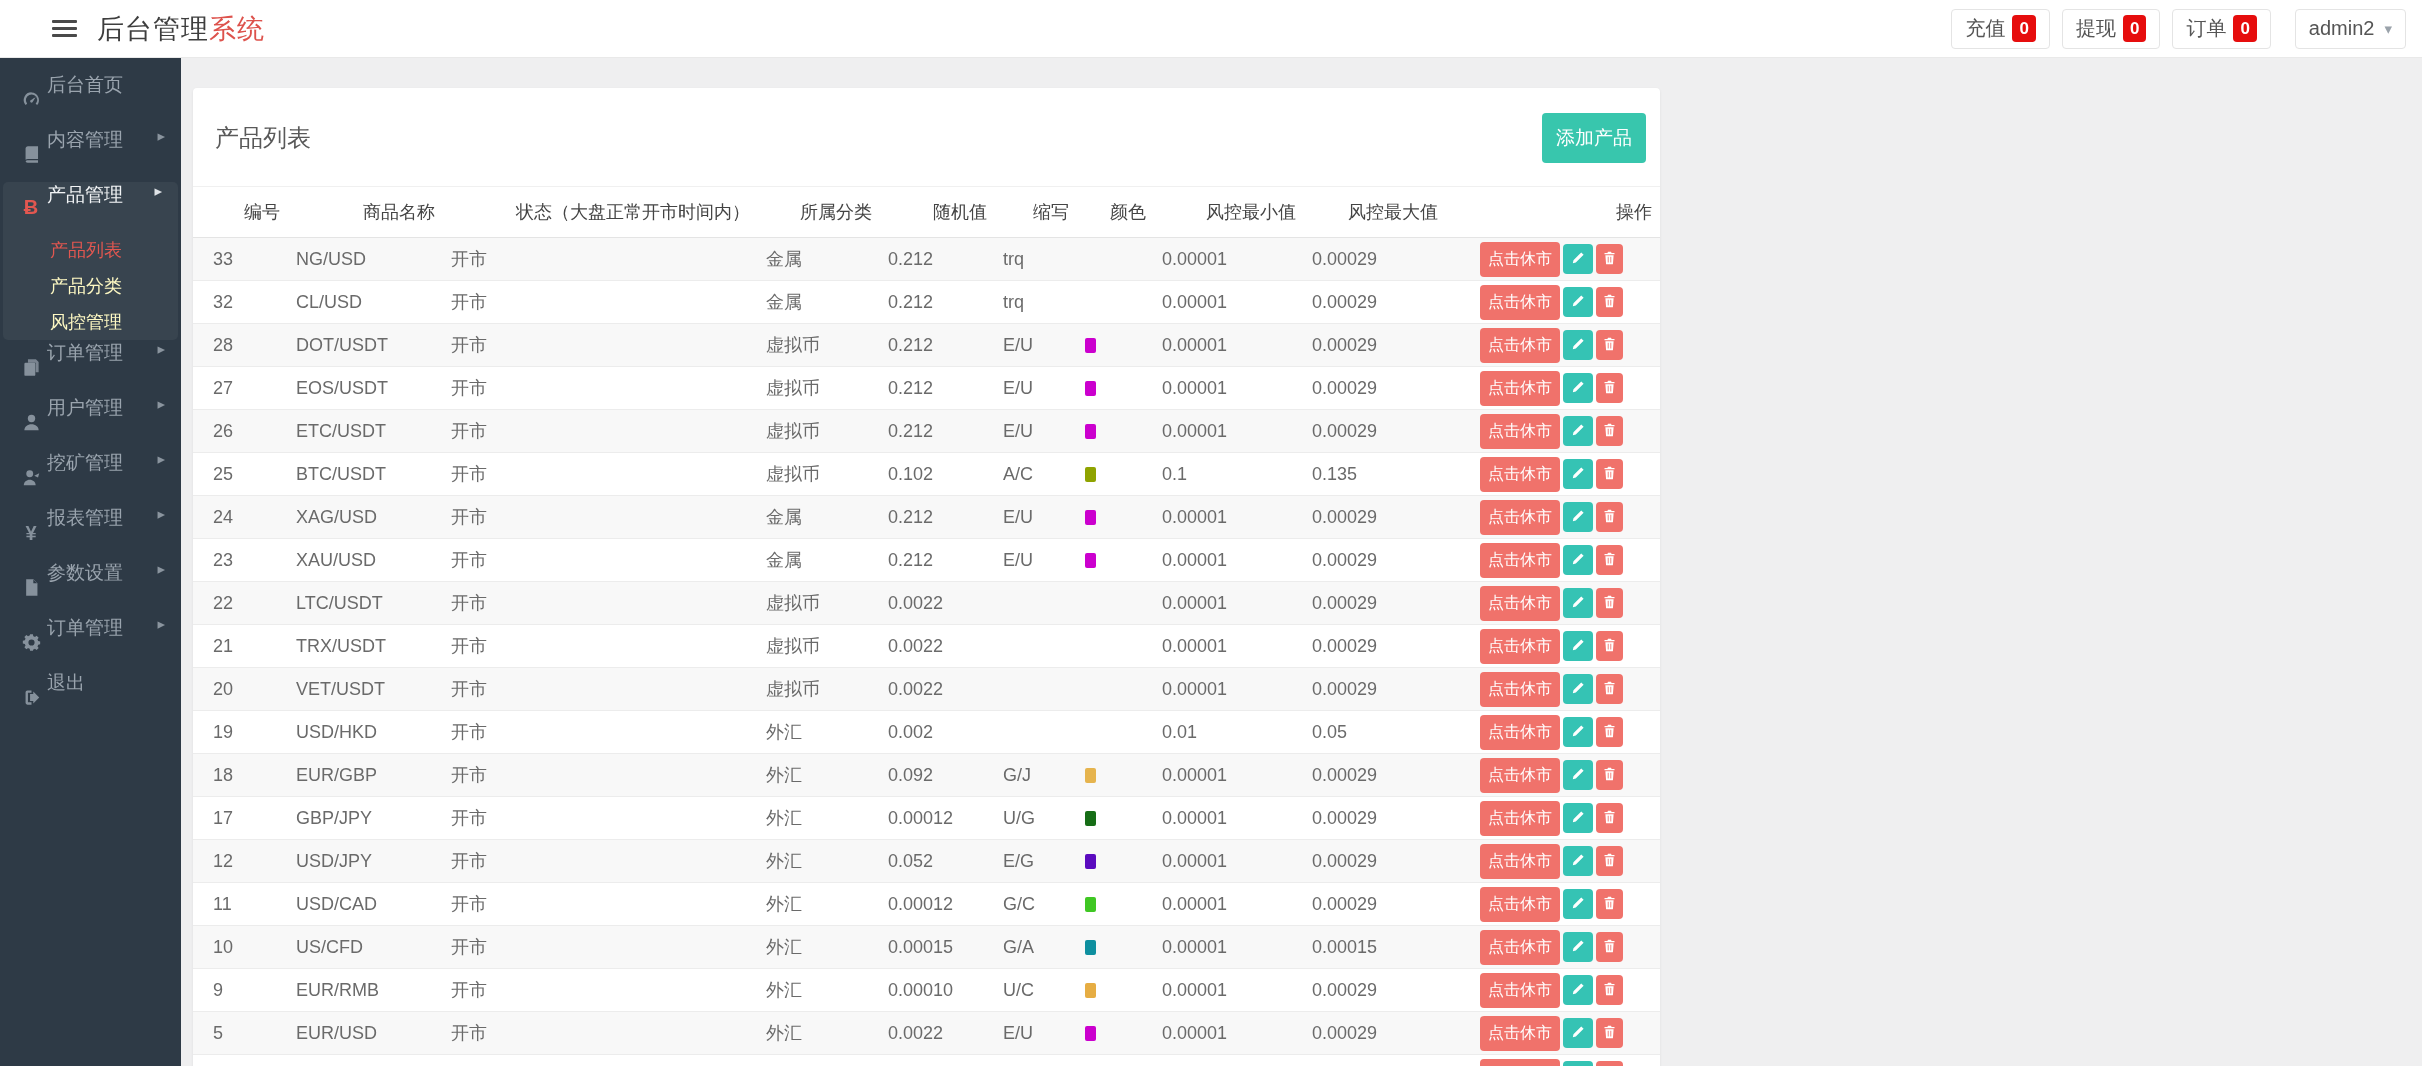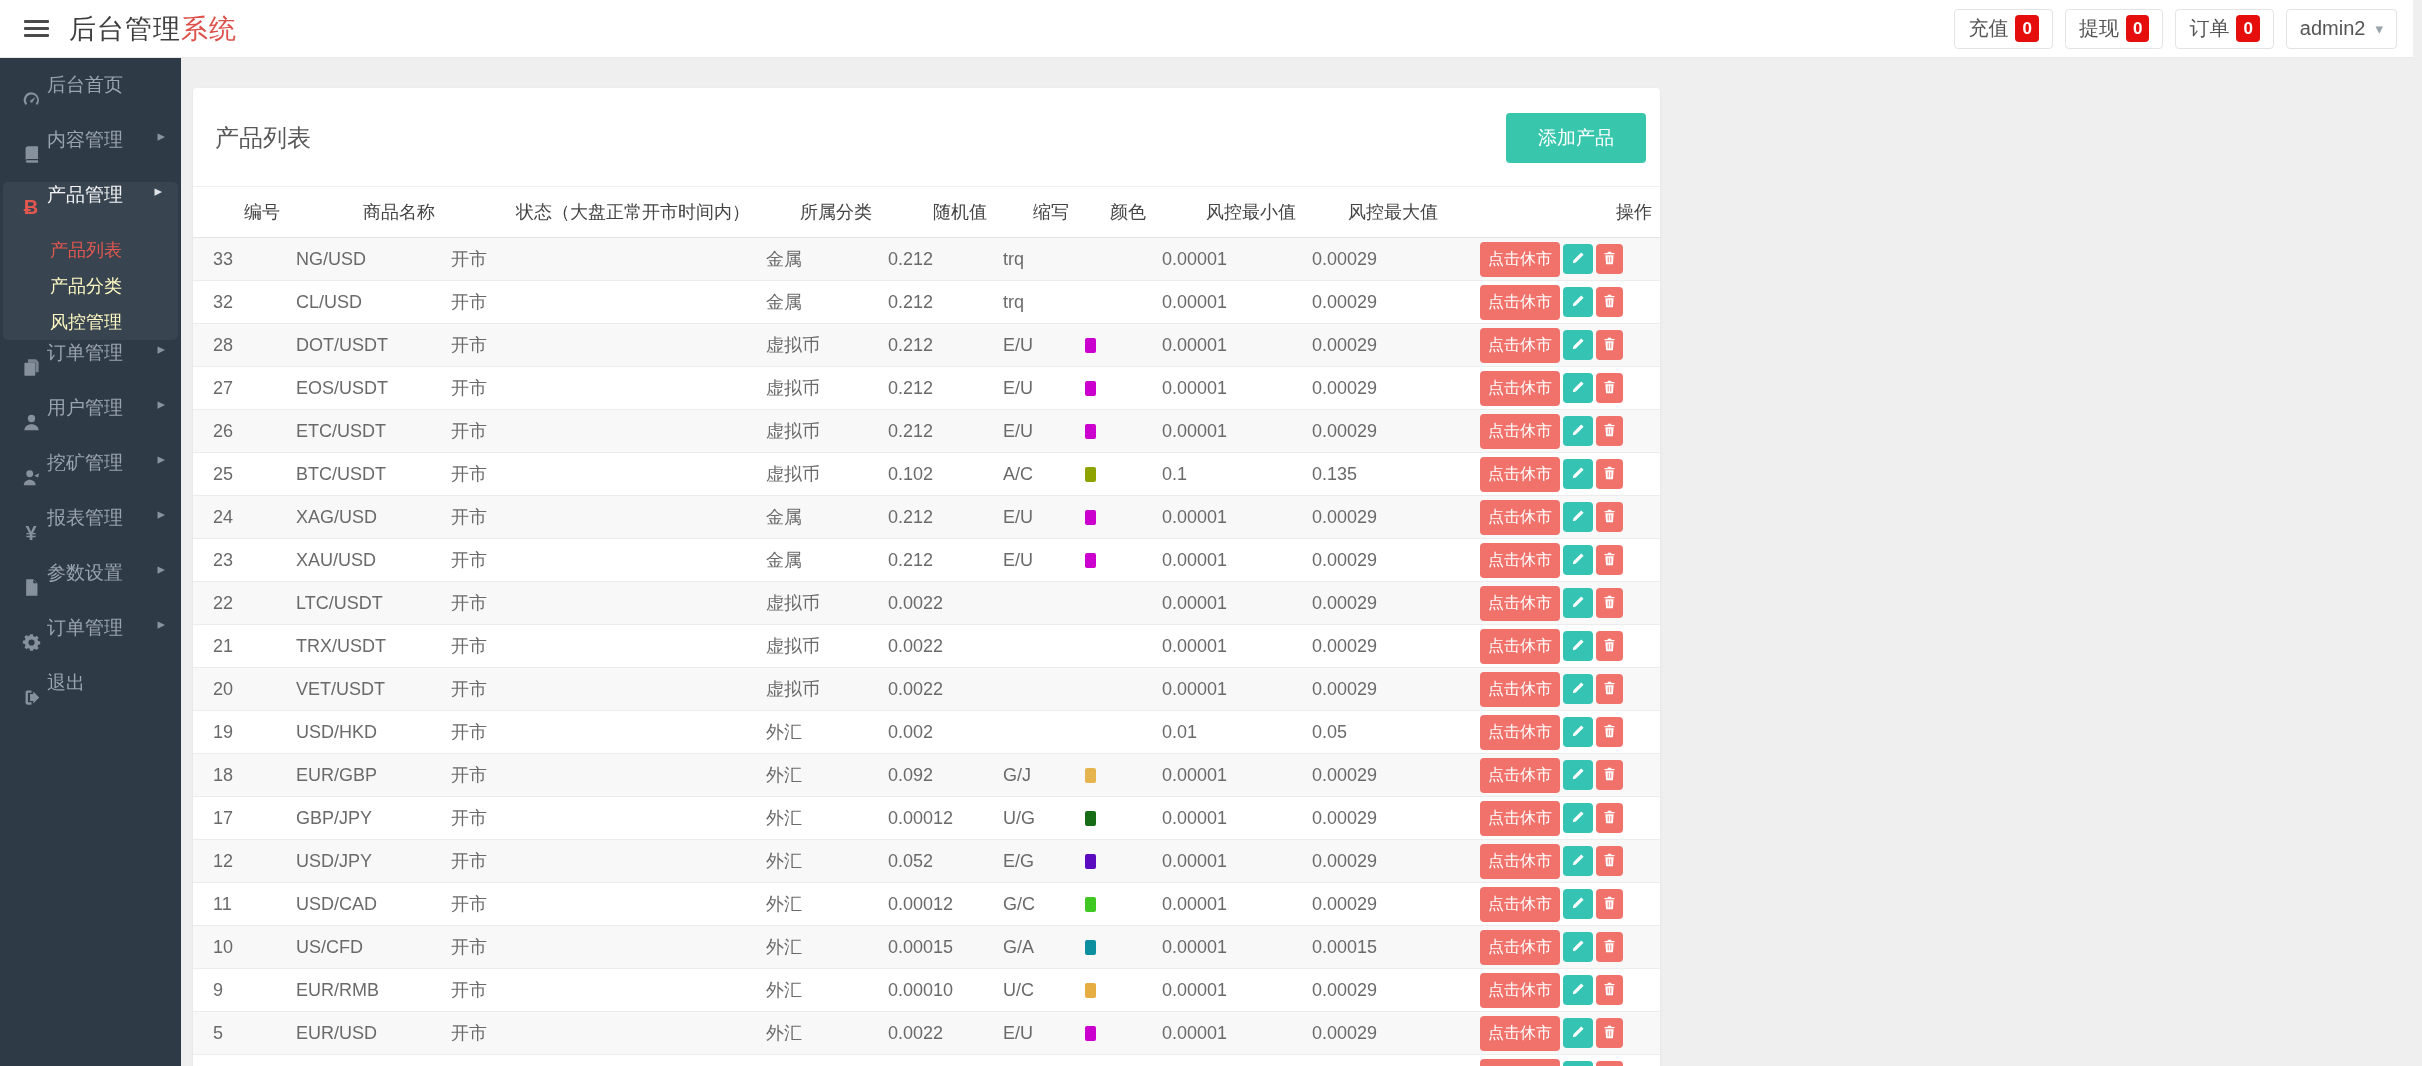--- a/index.html
+++ b/index.html
@@ -6,29 +6,29 @@
   html, body { width: 2422px; height: 1066px; overflow: hidden; }
   body {
     position: relative;
     background: #efeff0;
     font-family: "Liberation Sans", "DejaVu Sans", sans-serif;
     color: #555;
   }
 
   
   .topbar {
-    position: absolute; top: 0; left: 0; right: 9px; height: 58px;
+    position: absolute; top: 0; left: 0; right: 0; height: 58px;
     background: #fff; border-bottom: 1px solid #e9e9e9;
-    display: flex; align-items: center; z-index: 5;
+    display: flex; align-items: center; z-index: 5; padding-left: 28px;
   }
   .hamburger { margin-left: 24px; display: flex; flex-direction: column; gap: 4px; cursor: pointer; }
   .hamburger span { width: 25px; height: 3px; background: #4a4a4a; border-radius: 1px; }
   .brand { margin-left: 20px; font-size: 27px; color: #3e3e3e; letter-spacing: 1px; white-space: nowrap; }
   .brand-accent { color: #dd524c; }
-  .top-right { margin-left: auto; margin-right: 16px; display: flex; align-items: center; gap: 12px; }
+  .top-right { margin-left: auto; margin-right: 16px; display: flex; align-items: center; gap: 24px; }
   .stats { display: flex; align-items: center; gap: 12px; }
   .pill {
     height: 40px; border: 1px solid #e4e4e4; border-radius: 4px; background: #fff;
     display: flex; align-items: center; gap: 7px; padding: 0 13px;
     font-size: 20px; color: #555; cursor: pointer; white-space: nowrap;
   }
   .badge {
     background: #e60d0d; color: #fff; font-size: 17px; font-weight: bold;
     line-height: 1; padding: 5px 7px; border-radius: 4px;
   }
@@ -64,21 +64,21 @@
 
   
   .card {
     position: absolute; left: 193px; top: 88px; width: 1467px; height: 1100px;
     background: #fff; border-radius: 4px; box-shadow: 0 1px 3px rgba(0,0,0,.07);
   }
   .card-head { display: flex; align-items: center; justify-content: space-between; padding: 25px 14px 23px 22px; }
   .page-title { font-size: 24px; font-weight: 400; color: #595959; }
   .add-btn {
     background: #38c6ad; color: #fff; border: none; border-radius: 4px;
-    padding: 12px 32px; font-size: 19px; cursor: pointer;
+    padding: 12px 14px; font-size: 19px; cursor: pointer;
     font-family: inherit;
   }
 
   table.grid { width: 100%; border-collapse: collapse; table-layout: fixed; }
   .grid th {
     text-align: right; font-size: 18px; font-weight: 400; color: #444;
     padding: 13px 8px; border-top: 1px solid #f0f0f0; border-bottom: 1px solid #e4e4e4;
     white-space: nowrap; overflow: hidden;
   }
   .grid td {

